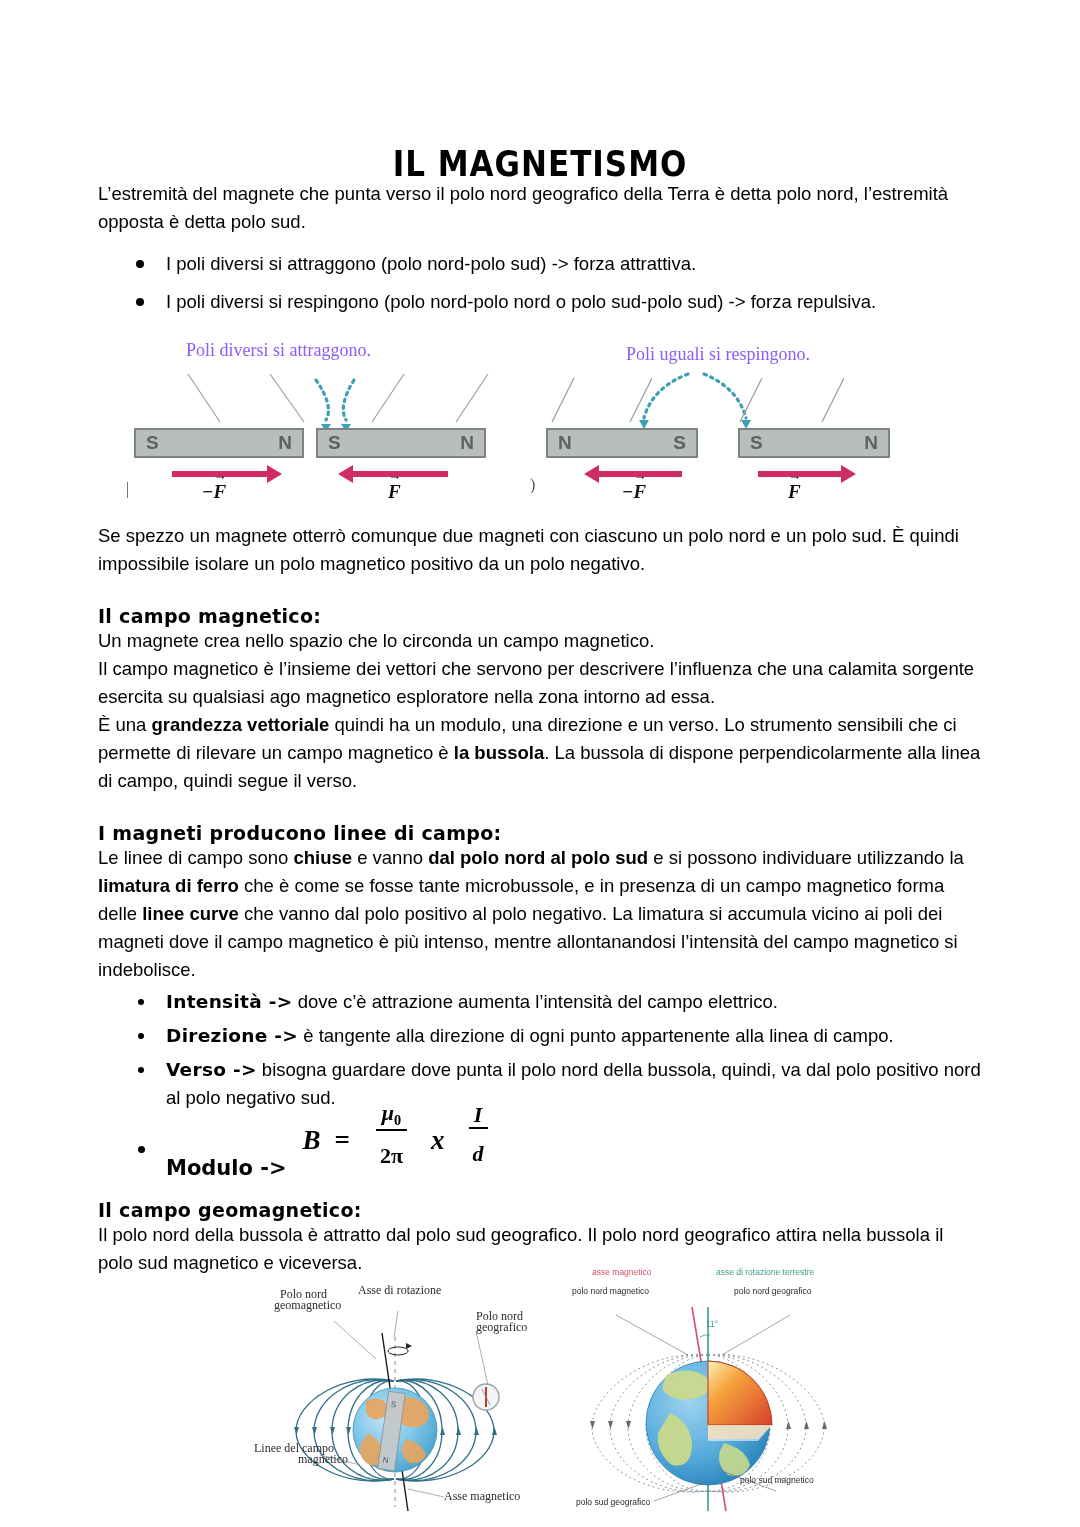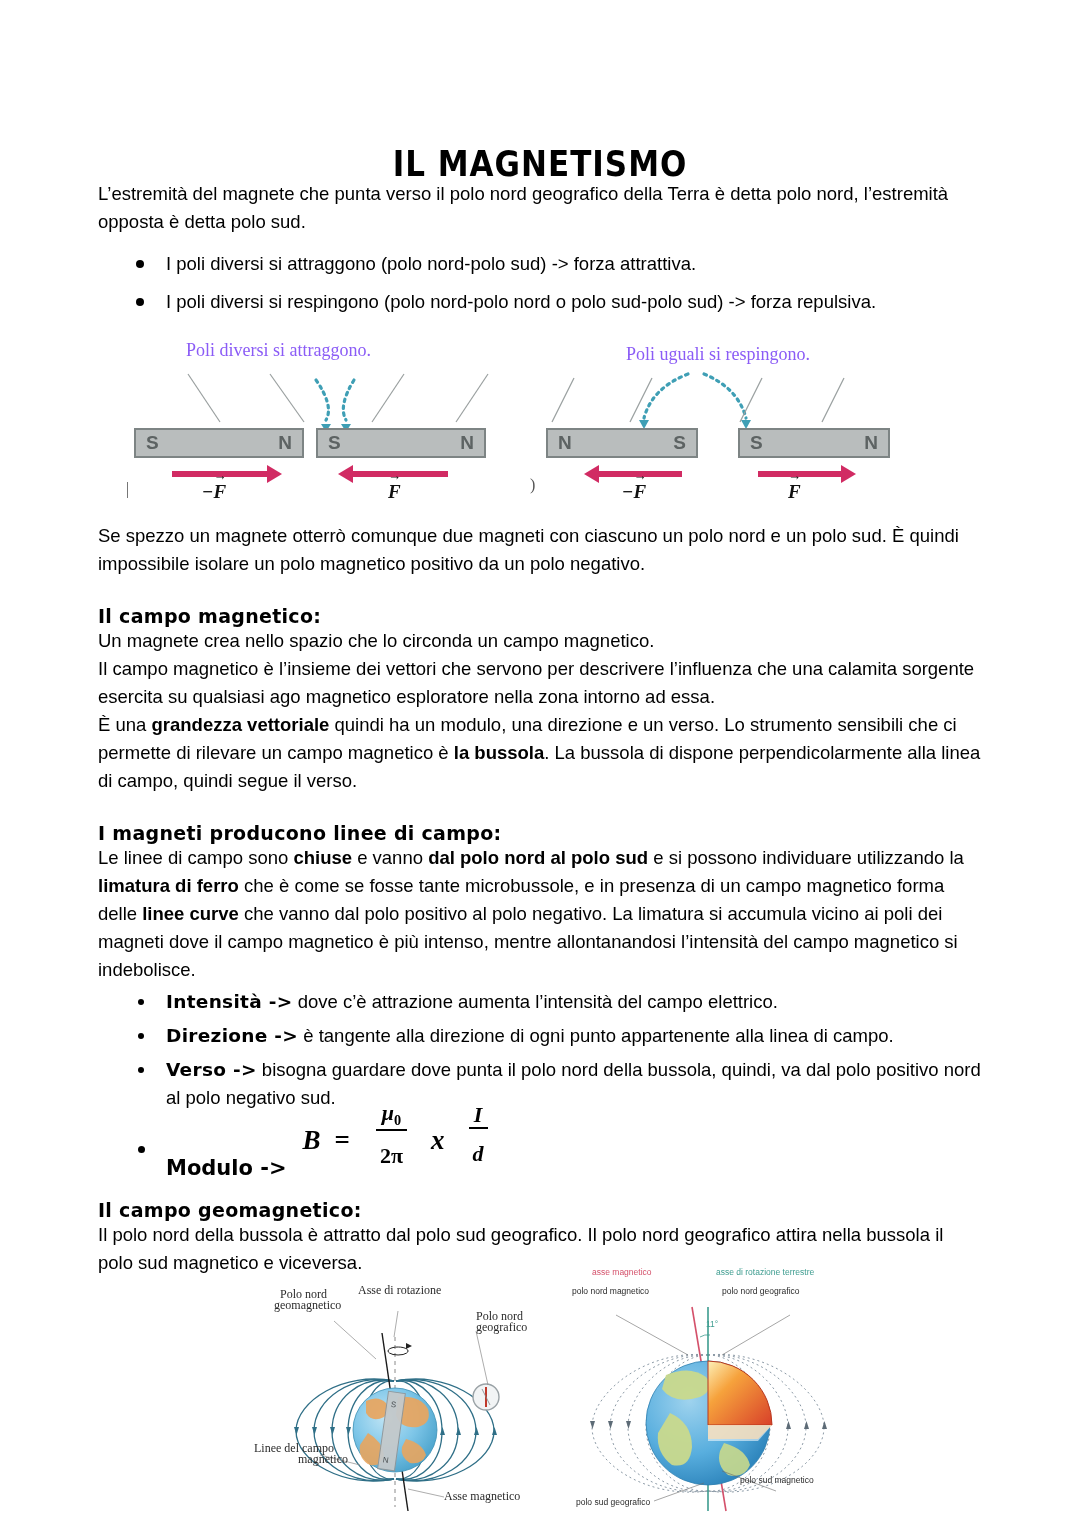--- a/index.html
+++ b/index.html
@@ -520,20 +520,20 @@
 
         <line x1="58" y1="22" x2="130" y2="62" stroke="#6a6a6a" stroke-width="0.6"></line>
         <line x1="232" y1="22" x2="164" y2="62" stroke="#6a6a6a" stroke-width="0.6"></line>
         <line x1="96" y1="208" x2="146" y2="190" stroke="#6a6a6a" stroke-width="0.6"></line>
         <line x1="218" y1="198" x2="164" y2="178" stroke="#6a6a6a" stroke-width="0.6"></line>
       </svg>
 
       <div class="fig-label sans red" style="left:34px; top:-26px;">asse magnetico</div>
       <div class="fig-label sans teal" style="left:158px; top:-26px;">asse di rotazione terrestre</div>
       <div class="fig-label sans" style="left:14px; top:-7px;">polo nord magnetico</div>
-      <div class="fig-label sans" style="left:164px; top:-7px;">polo nord geografico</div>
+      <div class="fig-label sans" style="left:176px; top:-7px;">polo nord geografico</div>
       <div class="fig-label sans teal" style="left:148px; top:26px;">11°</div>
       <div class="fig-label sans" style="left:18px; top:204px;">polo sud geografico</div>
       <div class="fig-label sans" style="left:182px; top:182px;">polo sud magnetico</div>
     </div>
   </div>
 
 </div>
 
 </body></html>

